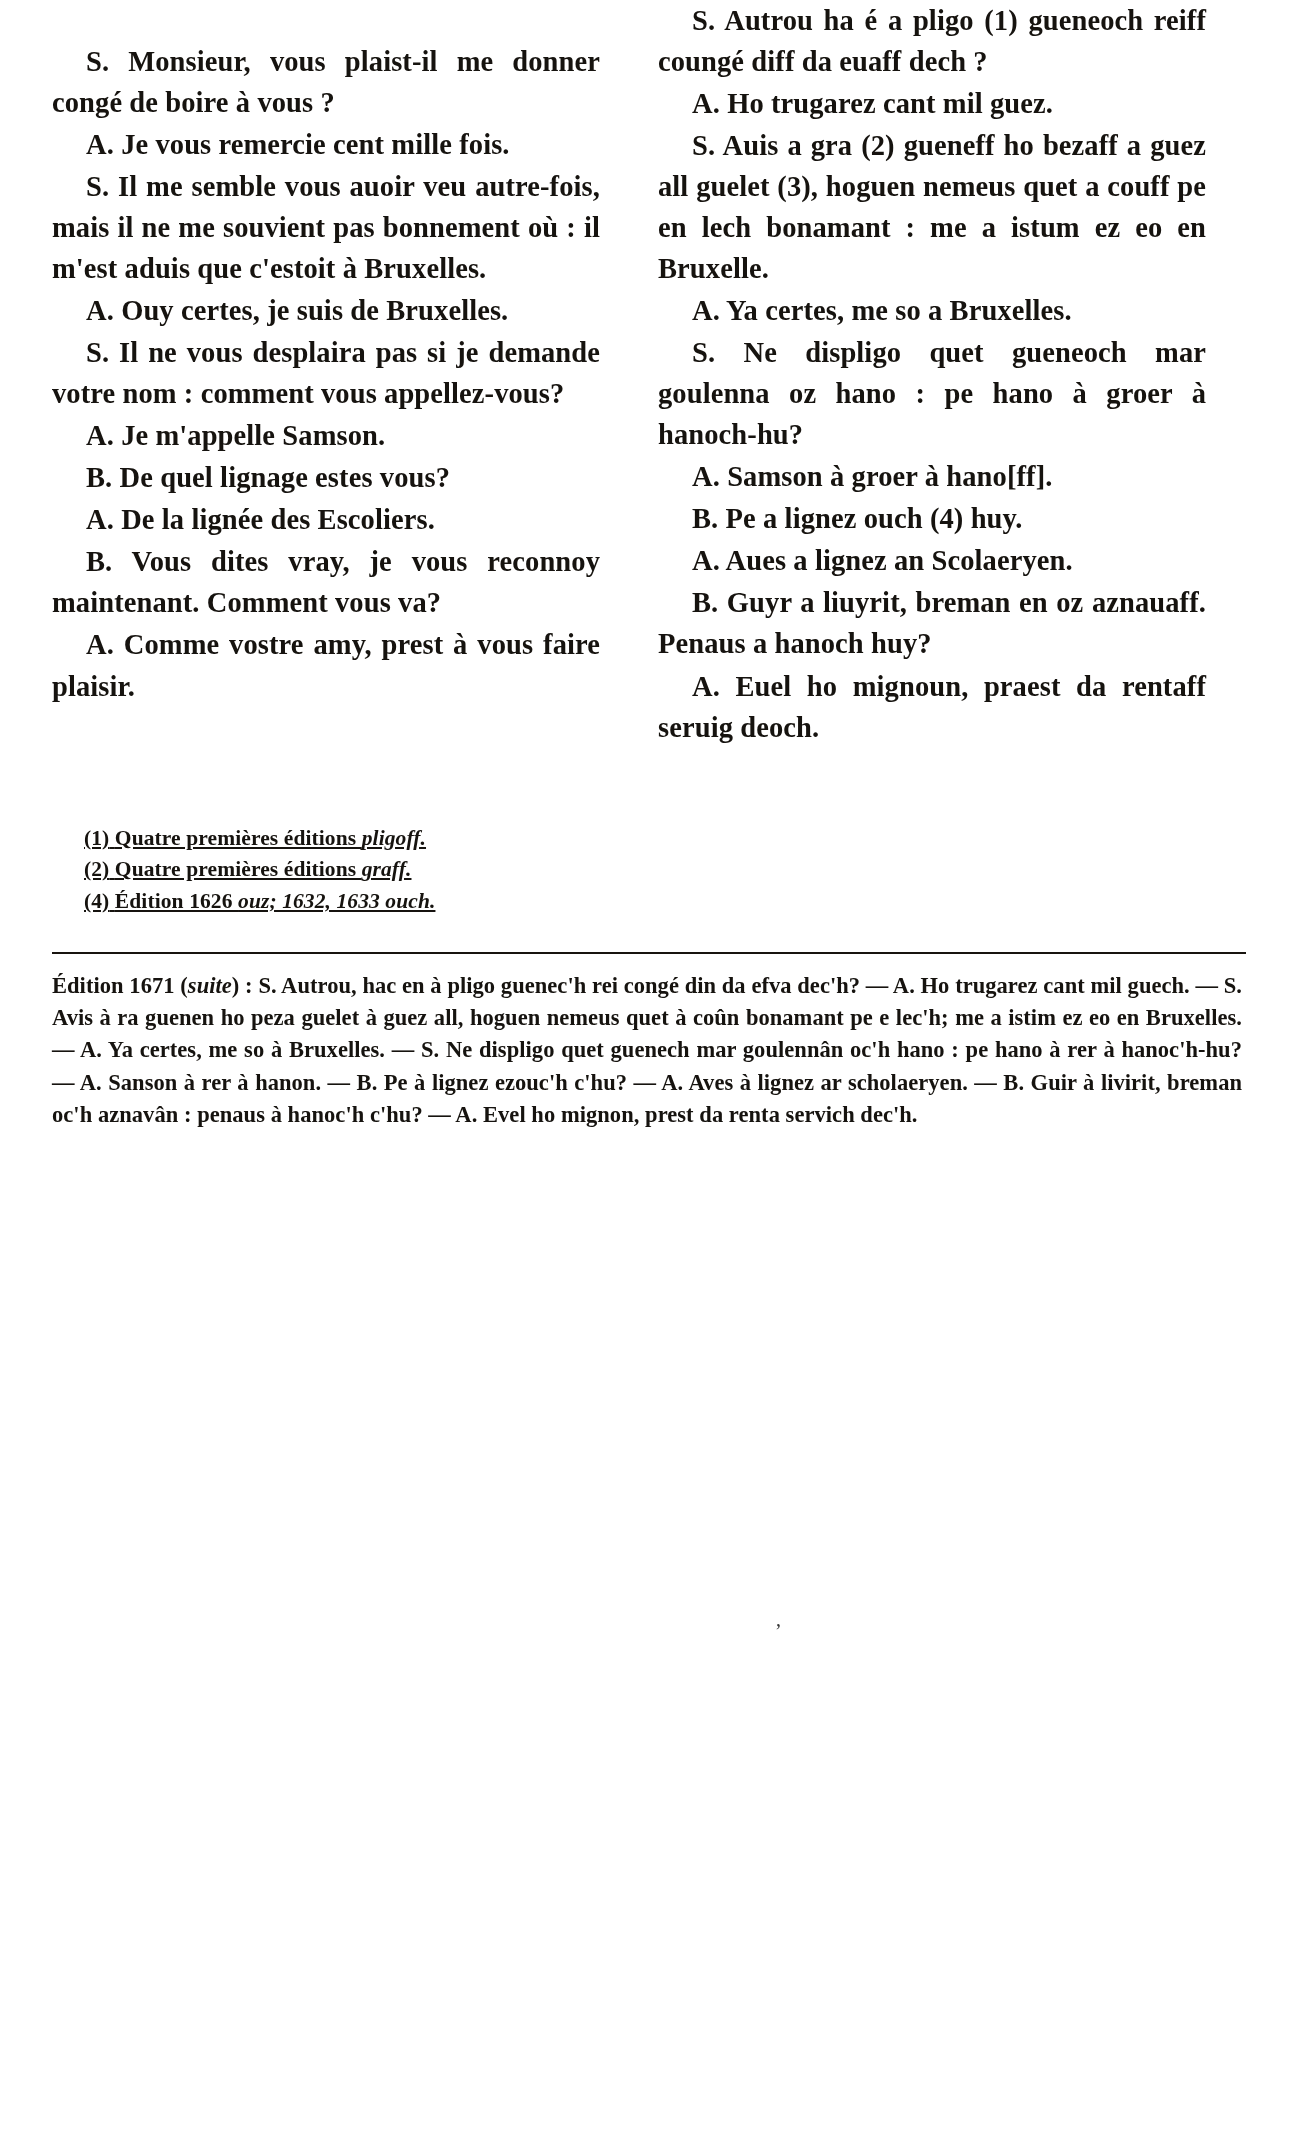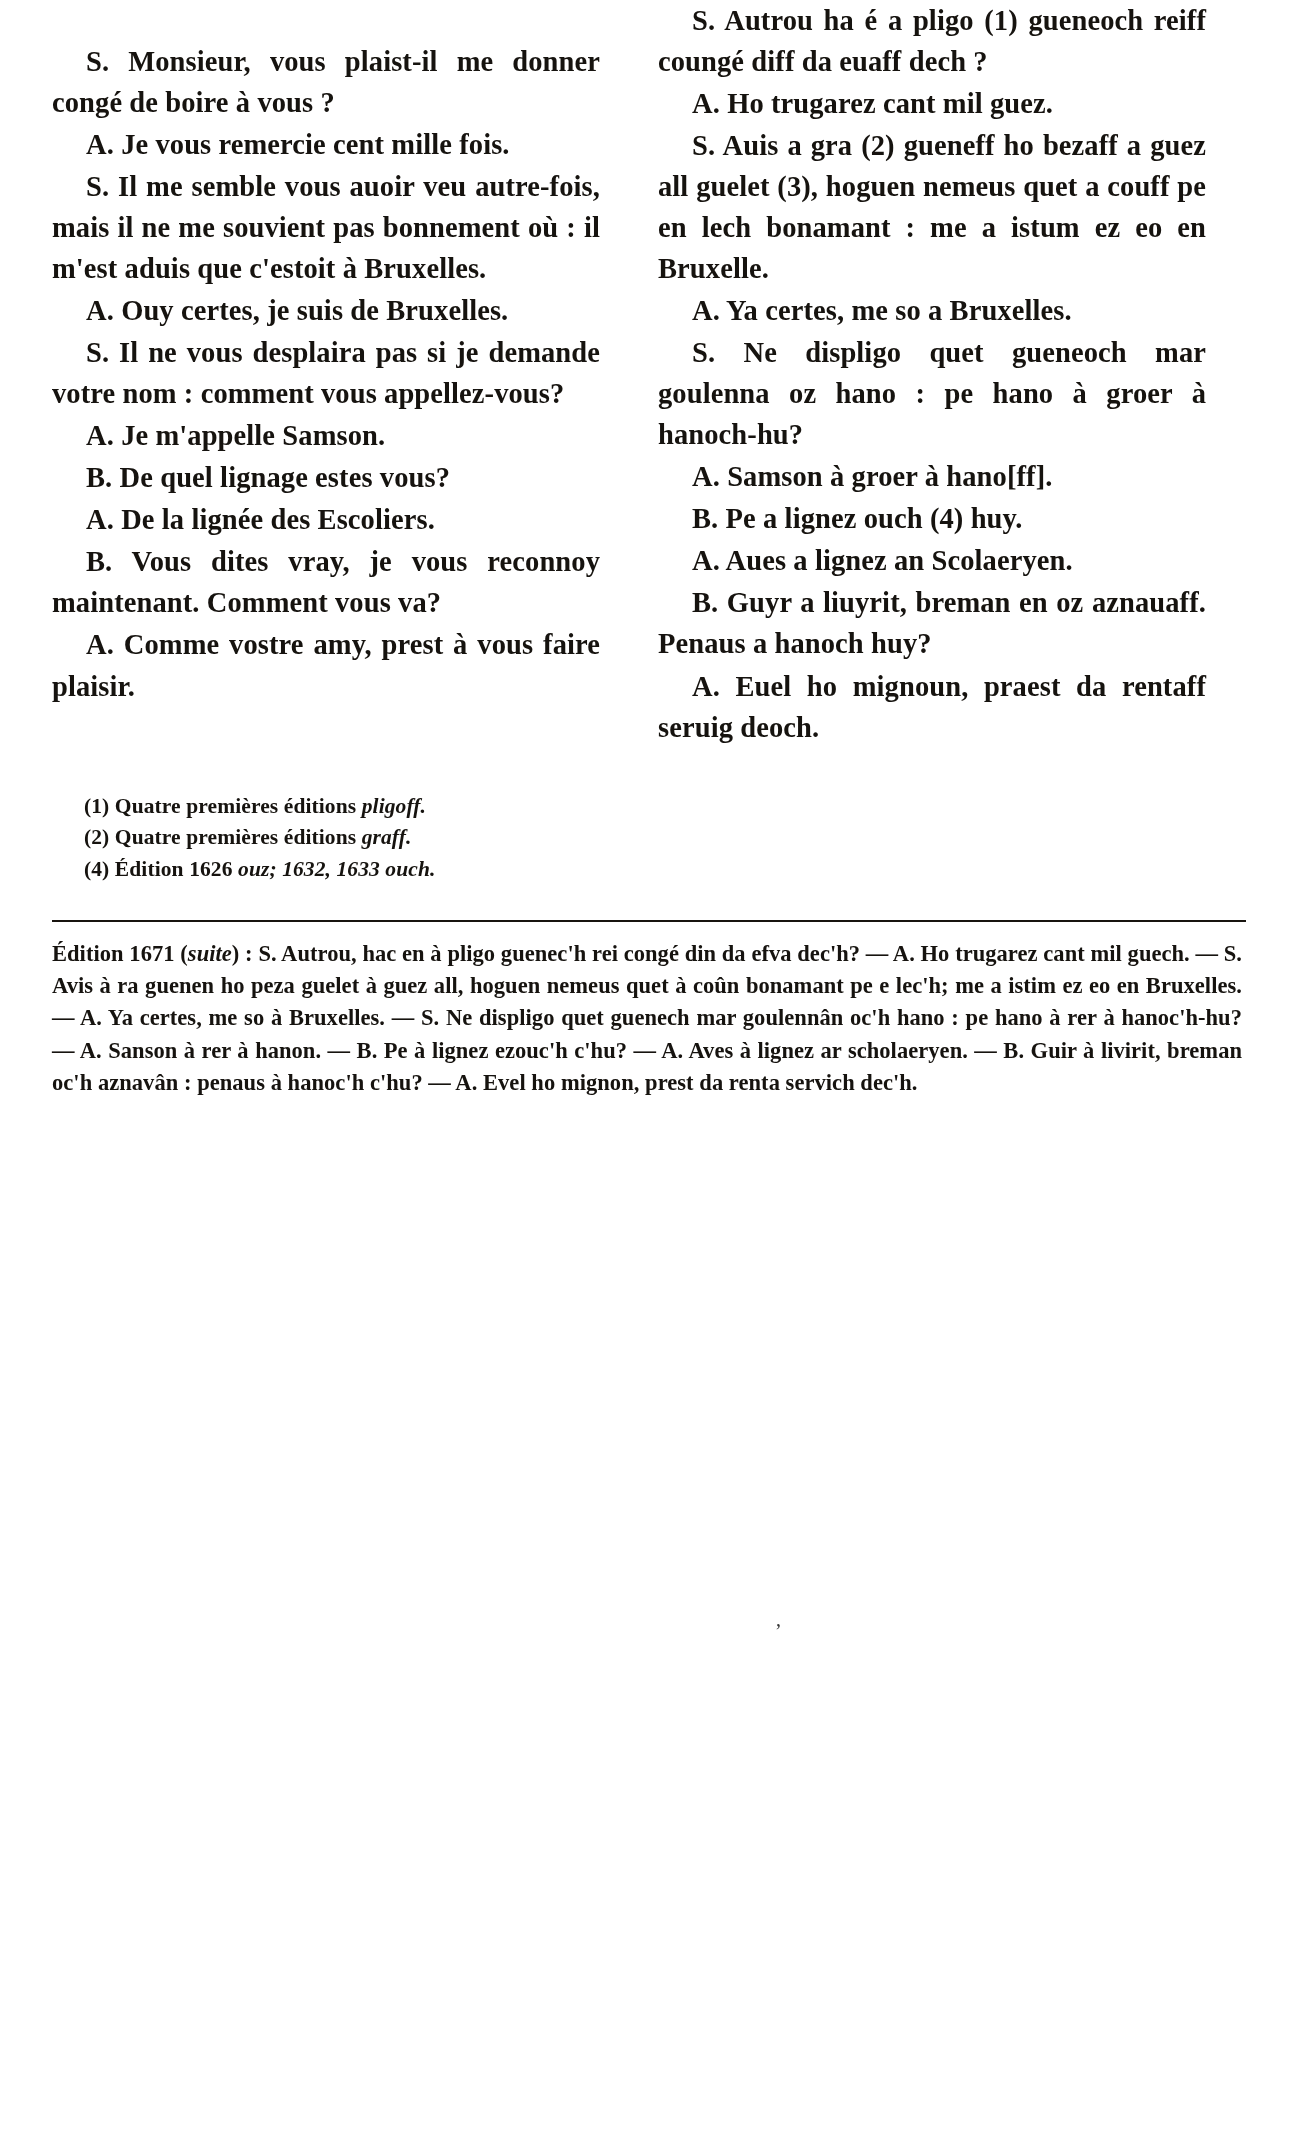--- a/index.html
+++ b/index.html
@@ -51,26 +51,27 @@
     letter-spacing: 0.1px;
   }
   .para {
     margin: 0 0 1px 0;
     text-indent: 34px;
   }
   .para.first {
     text-indent: 34px;
   }
   .footnotes {
-    margin-top: 42px;
+    margin-top: 74px;
     padding-left: 32px;
     font-size: 21.5px;
     line-height: 1.48;
     font-weight: bold;
     letter-spacing: 0.1px;
+    text-decoration: underline;
   }
   .footnotes .fn {
     margin: 0;
     white-space: nowrap;
   }
   .footnotes em {
     font-style: italic;
   }
   .stray-mark {
     position: absolute;

